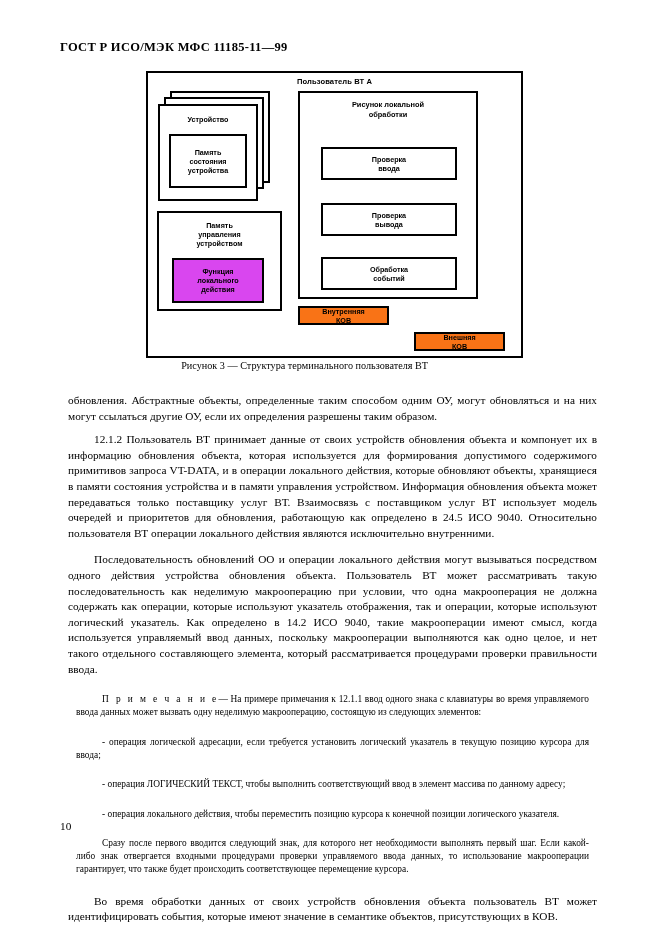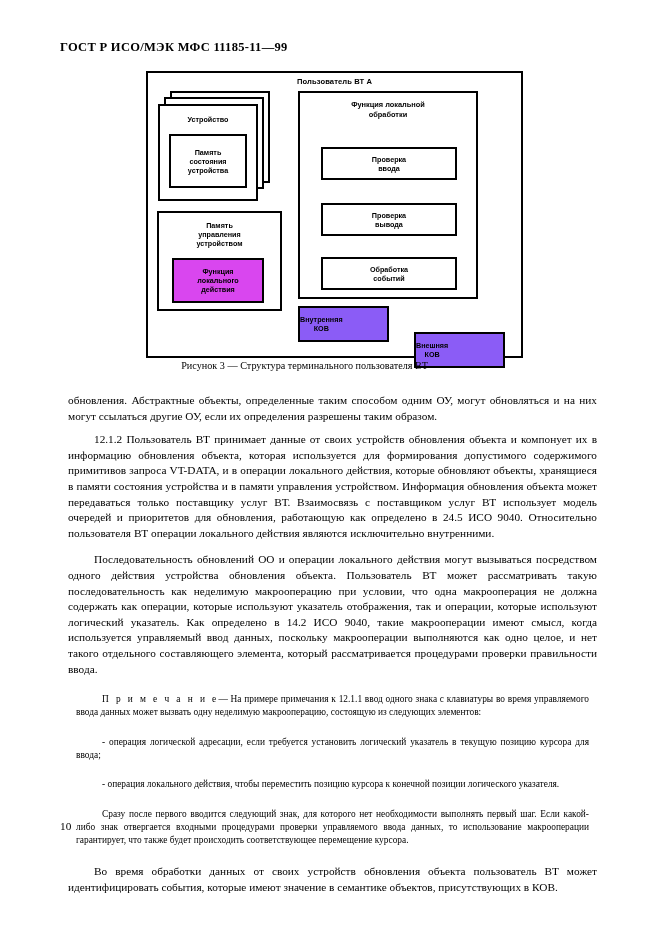--- a/index.html
+++ b/index.html
@@ -184,25 +184,26 @@
   }
   .lpf-item.i0 { top: 54px; }
   .lpf-item.i1 { top: 110px; }
   .lpf-item.i2 { top: 164px; }
 
   
   .kov-box {
     position: absolute;
     top: 235px;
     width: 91px;
-    height: 36px;
-    border: 2.5px solid #000;
-    background: #8b5cf6;
+    height: 19px;
+    border: 2.5px solid #000;
+    background: #f97316;
     display: flex;
     align-items: center;
+    justify-content: center;
   }
   .kov-box.k0 { left: 152px; }
   .kov-box.k1 { left: 268px; margin-top: 26px; }
 
   
   .fig-caption {
     position: absolute;
     left: 0;
     top: 360px;
     width: 609px;
@@ -276,21 +277,21 @@
 управления
 устройством</div>
       <div class="mgmt-inner">
         <span class="inner-label">Функция
 локального
 действия</span>
       </div>
     </div>
 
     <div class="lpf-box">
-      <div class="lpf-title">Функция локальной
+      <div class="lpf-title">Рисунок локальной
 обработки</div>
 
       <div class="lpf-item i0">
         <span class="inner-label">Проверка
 ввода</span>
       </div>
       <div class="lpf-item i1">
         <span class="inner-label">Проверка
 вывода</span>
       </div>
@@ -316,20 +317,21 @@
 
     <p>обновления. Абстрактные объекты, определенные таким способом одним ОУ, могут обновляться и на них могут ссылаться другие ОУ, если их определения разрешены таким образом.</p>
 
     <p class="p-indent">12.1.2  Пользователь ВТ принимает данные от своих устройств обновления объекта и компонует их в информацию обновления объекта, которая используется для формирования допустимого содержимого примитивов запроса VT-DATA, и в операции локального действия, которые обновляют объекты, хранящиеся в памяти состояния устройства и в памяти управления устройством. Информация обновления объекта может передаваться только поставщику услуг ВТ. Взаимосвязь с поставщиком услуг ВТ использует модель очередей и приоритетов для обновления, работающую как определено в 24.5 ИСО 9040. Относительно пользователя ВТ операции локального действия являются исключительно внутренними.</p>
 
     <p class="p-indent p-gap">Последовательность обновлений ОО и операции локального действия могут вызываться посредством одного действия устройства обновления объекта. Пользователь ВТ может рассматривать такую последовательность как неделимую макрооперацию при условии, что одна макрооперация не должна содержать как операции, которые используют указатель отображения, так и операции, которые используют логический указатель. Как определено в 14.2 ИСО 9040, такие макрооперации имеют смысл, когда используется управляемый ввод данных, поскольку макрооперации выполняются как одно целое, и нет такого отдельного составляющего элемента, который рассматривается процедурами проверки правильности ввода.</p>
 
     <div class="note-block note">
       <p class="p-indent"><span class="sp">П р и м е ч а н и е</span><span>— На примере примечания к 12.1.1 ввод одного знака с клавиатуры во время управляемого ввода данных может вызвать одну неделимую макрооперацию, состоящую из следующих элементов:</span></p>
       <p class="p-indent">- операция логической адресации, если требуется установить логический указатель в текущую позицию курсора для ввода;</p>
+      <p class="p-indent">- операция ЛОГИЧЕСКИЙ ТЕКСТ, чтобы выполнить соответствующий ввод в элемент массива по данному адресу;</p>
       <p class="p-indent">- операция локального действия, чтобы переместить позицию курсора к конечной позиции логического указателя.</p>
       <p class="p-indent">Сразу после первого вводится следующий знак, для которого нет необходимости выполнять первый шаг. Если какой-либо знак отвергается входными процедурами проверки управляемого ввода данных, то использование макрооперации гарантирует, что также будет происходить соответствующее перемещение курсора.</p>
     </div>
 
     <p class="p-indent p-gap" style="margin-top:17px !important;">Во время обработки данных от своих устройств обновления объекта пользователь ВТ может идентифицировать события, которые имеют значение в семантике объектов, присутствующих в КОВ.</p>
   </div>
 
   <div class="page-number">10</div>
 
 </div>

